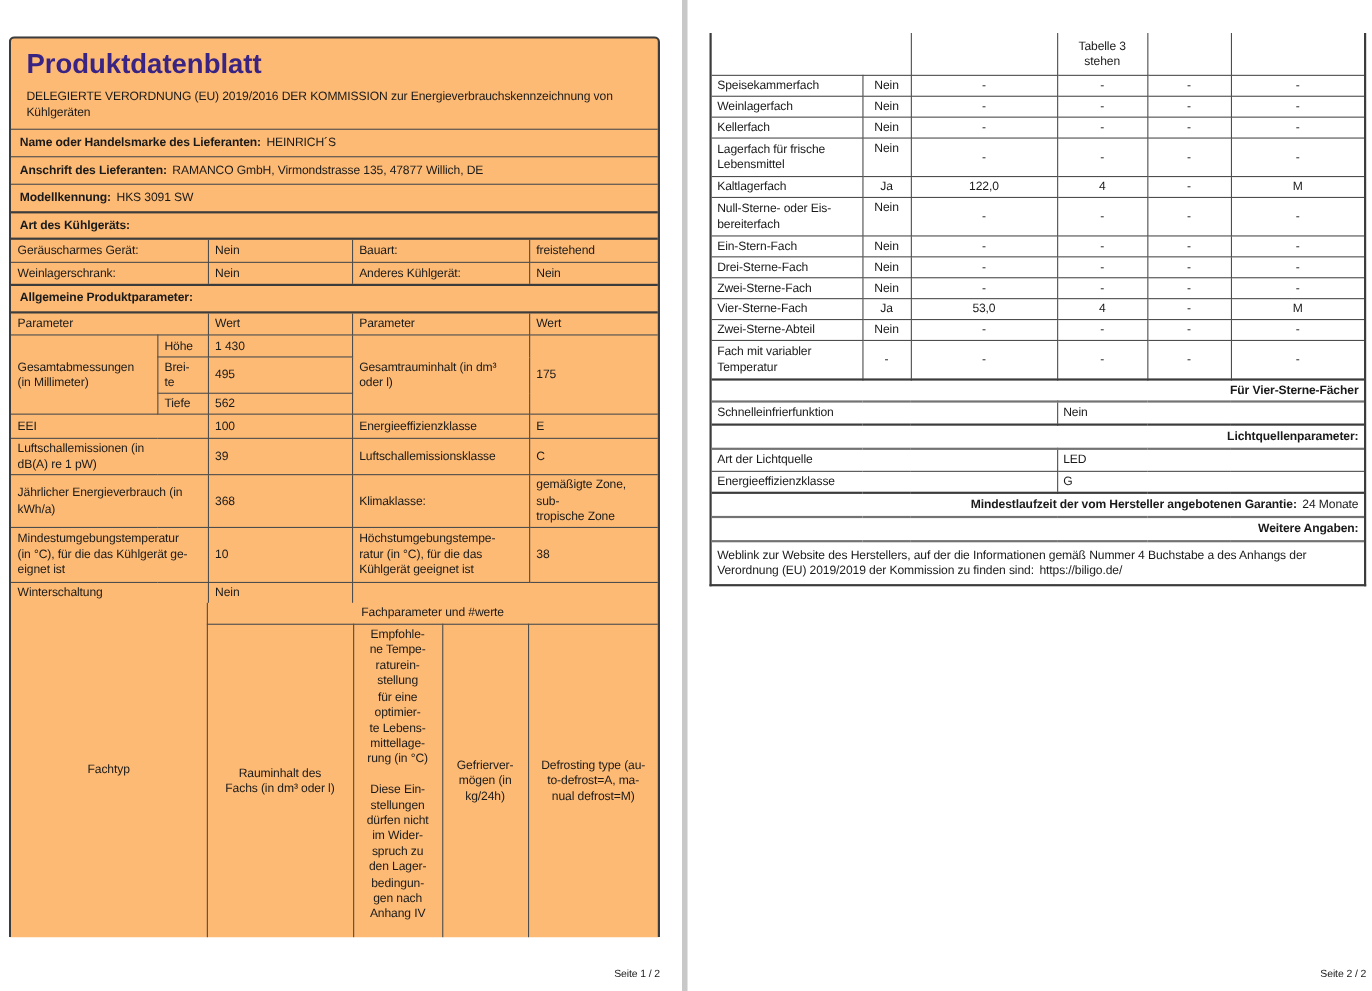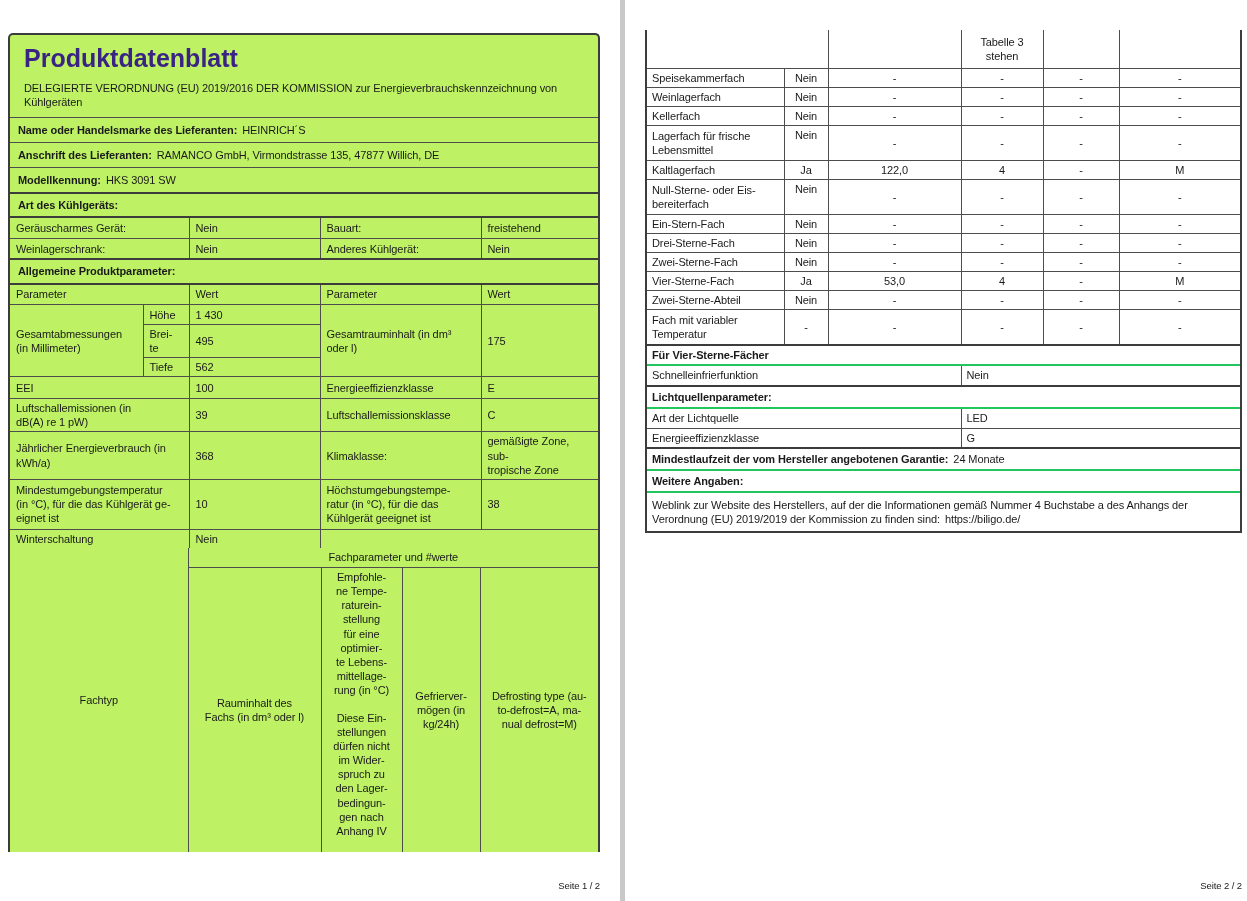--- a/index.html
+++ b/index.html
@@ -9,21 +9,21 @@
     font-family:"Liberation Sans", sans-serif;
     font-size:11px; line-height:1.28; color:#1a1a1a;
     letter-spacing:-0.1px; overflow:hidden;
   }
   .divider { position:absolute; left:620px; top:0; width:5px; height:901px; background:#c8c8c8; }
 
   
   .page1 {
     position:absolute; left:8px; top:33px; width:592px;
     border:2px solid #3c3c3c; border-bottom:none; border-radius:5px 5px 0 0;
-    background:#bef264;
+    background:#fdba74;
   }
   .titlebox { padding:7px 14px 8px 14px; }
   .doc-title { font-size:25px; font-weight:bold; color:#3a2483; letter-spacing:0; margin-bottom:7px; }
   .subtitle { white-space:pre-line; }
   .inforow { padding:5px 8px; min-height:24px; border-top:1px solid #4d4d4d; }
   .secrow  { padding:4px 8px; font-weight:bold; border-top:2px solid #3c3c3c; border-bottom:2px solid #3c3c3c; }
   .b { font-weight:bold; }
   .val { margin-left:5px; }
 
   table { border-collapse:collapse; table-layout:fixed; width:100%; }
@@ -33,21 +33,21 @@
   td.nt { border-top:none; }
   td.nb { border-bottom:none; }
   .pl { white-space:pre-line; }
   .c  { text-align:center; }
   .top{ vertical-align:top; }
 
   tr.t17{height:17px} tr.t18{height:18px} tr.t20{height:20px} tr.t21{height:21px}
   tr.t22{height:22px} tr.t30{height:30px} tr.t31{height:31px} tr.t35{height:35px}
   tr.t38{height:38px} tr.t39{height:39px} tr.t50{height:50px} tr.t284{height:284px}
 
-  td.sec { font-weight:bold; border-top:2px solid #3c3c3c; border-bottom:2px solid #22c55e; }
+  td.sec { font-weight:bold; border-top:2px solid #3c3c3c; border-bottom:2px solid #737373;text-align:right; }
 
   
   .page2 {
     position:absolute; left:645px; top:30px; width:597px;
     border:2px solid #3c3c3c; border-top:none; background:#fff;
   }
   .page2 td { padding:2px 5px; }
   .weblink-cell { white-space:pre-line; padding:3px 5px; }
 
   .footer { position:absolute; font-size:9.5px; text-align:right; color:#1a1a1a;margin-top:38px; }

